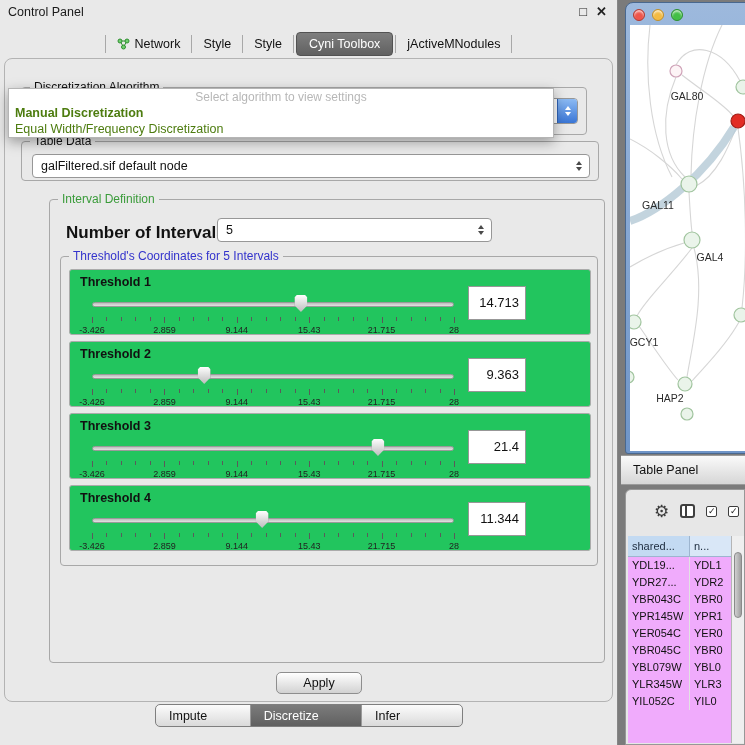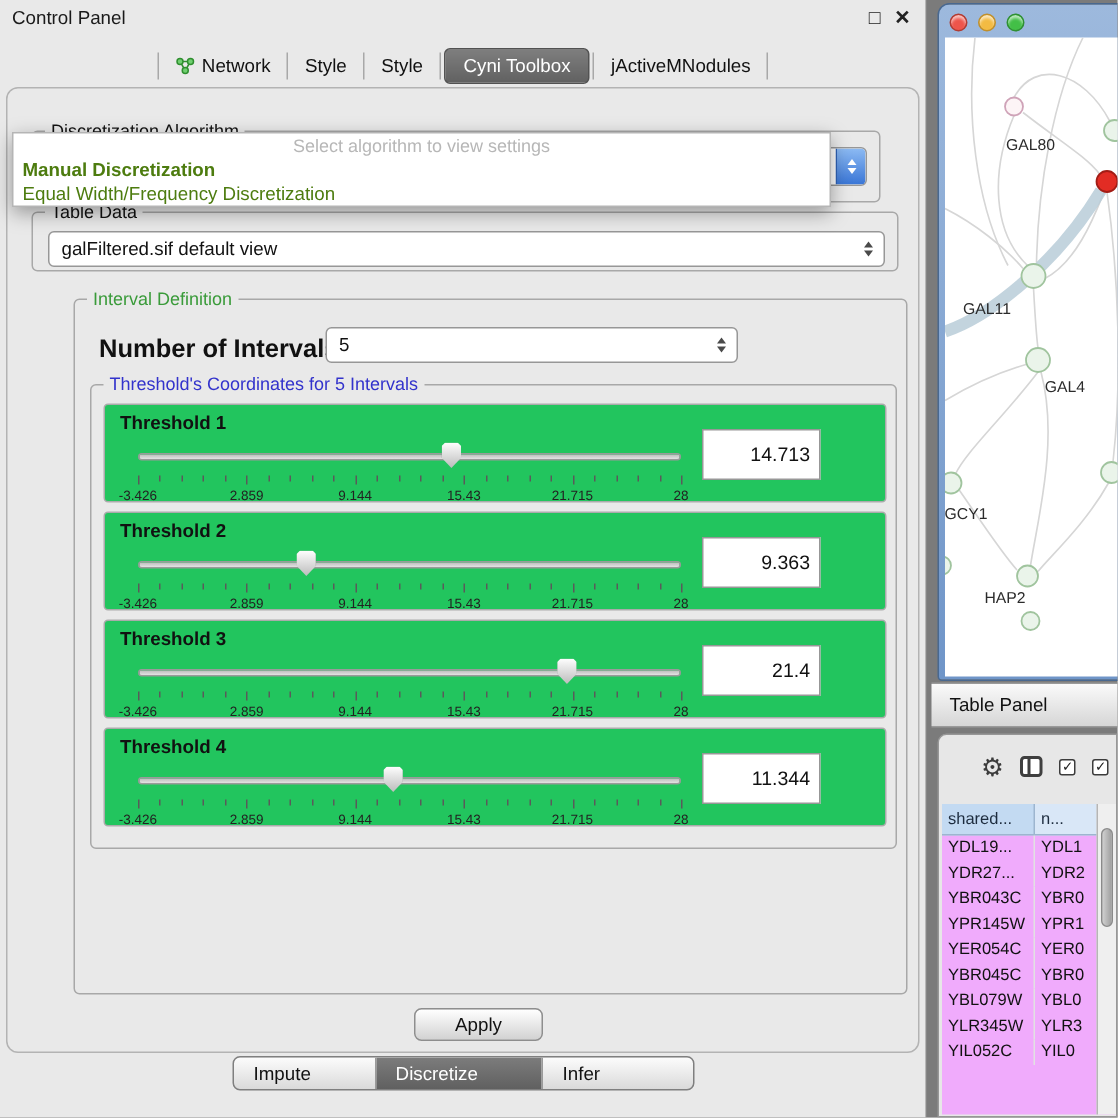--- a/index.html
+++ b/index.html
@@ -64,21 +64,21 @@
     background:linear-gradient(#bdbdbd,#e2e2e2); border:1px solid #9a9a9a; border-radius:3px; }
   .thumb { position:absolute; top:3px; width:13px; height:17px; transform:translateX(-50%);
     background:linear-gradient(#fefefe,#bcbcbc);
     clip-path:polygon(18% 0,82% 0,100% 14%,100% 60%,50% 100%,0 60%,0 14%);
     filter:drop-shadow(0 0 1px #666); }
   .ticks { position:absolute; left:0; right:0; top:25px; height:7px; }
   .tick { position:absolute; width:1px; background:#5a5a5a; top:0; }
   .tick.minor { height:4px; } .tick.major { height:6px; }
   .tick-labels { position:absolute; left:0; right:0; top:33px; height:10px; font-size:9px; color:#222; }
   .tick-label { position:absolute; transform:translateX(-50%); white-space:nowrap; }
-  .value-box { position:absolute; left:398px; top:16px; width:79px; height:34px; background:#fff;
+  .value-box { position:absolute; left:398px; top:16px; width:58px; height:34px; background:#fff;
     border:1px solid #979797; font-size:13px; color:#111; text-align:right; line-height:32px; padding-right:6px; }
 
   
   .attr-subtitle { position:absolute; left:10px; top:10px; font-size:12.5px; font-weight:bold; color:#111; }
   .attr-list { position:absolute; left:10px; top:30px; width:518px; height:46px; background:#fff;
     border:1px solid #b3b3b3; overflow:hidden; }
   .attr-item { font-size:12px; line-height:17px; padding-left:8px; color:#111; white-space:nowrap; }
   .attr-scrollbar { position:absolute; right:0; top:0; bottom:0; width:12px; background:#f0f0f0;
     border-left:1px solid #c5c5c5; }
   .attr-thumb { position:absolute; left:2px; top:2px; width:7px; height:28px; background:#b9b9b9;
@@ -194,21 +194,21 @@
         <span class="stepper">
           <span class="arrow-up"></span>
             <span class="arrow-down"></span>
         </span>
       </div>
     </div>
 
     <div class="group td-group">
       <span class="group-title">Table Data</span>
       <div class="combo combo-td">
-        <span class="val">galFiltered.sif default view</span>
+        <span class="val">galFiltered.sif default node</span>
         <span class="stepper">
           <span class="arrow-up"></span>
             <span class="arrow-down"></span>
         </span>
       </div>
     </div>
 
     <div class="group interval-group">
       <span class="group-title green">Interval Definition</span>
       <span class="ni-label">Number of Intervals</span>

